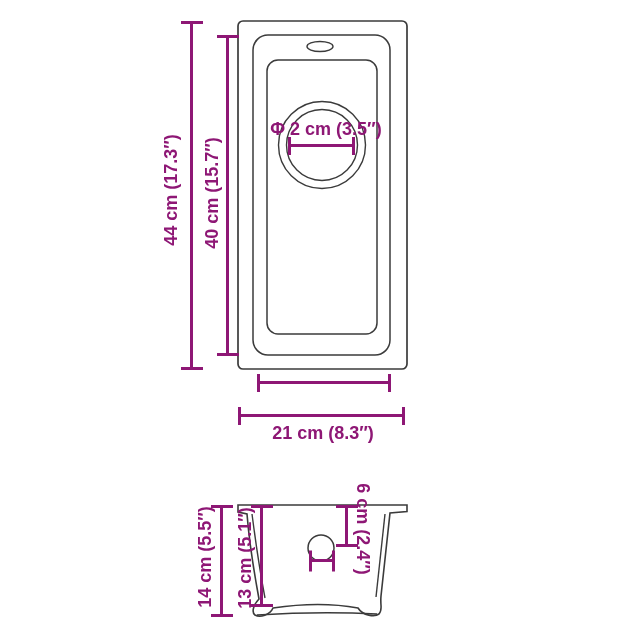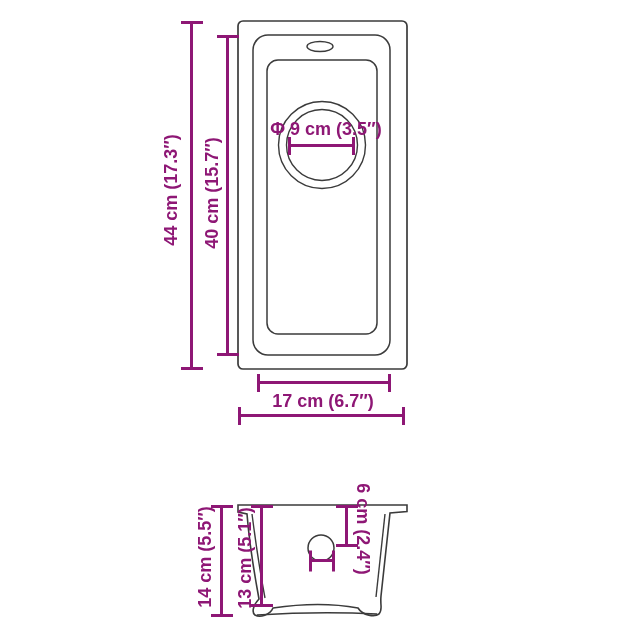--- a/index.html
+++ b/index.html
@@ -102,19 +102,19 @@
       <i class="cap a"></i>
       <i class="cap b"></i>
     </div>
   <div class="dim hline tall" style="left:309px;top:559px;width:26px">
       <i class="cap a"></i>
       <i class="cap b"></i>
     </div>
 
   <div class="lbl rccw" style="left:111px;top:179px">44 cm (17.3″)</div>
   <div class="lbl rccw" style="left:152px;top:182px">40 cm (15.7″)</div>
-  <div class="lbl" style="left:266px;top:118px">Φ 9 cm (3.5″)</div>
-  <div class="lbl" style="left:263px;top:390px">17 cm (6.7″)</div>
+  <div class="lbl" style="left:266px;top:118px">Φ 2 cm (3.5″)</div>
+  <div class="lbl" style="left:263px;top:422px">21 cm (8.3″)</div>
   <div class="lbl rccw" style="left:145px;top:546px">14 cm (5.5″)</div>
   <div class="lbl rccw" style="left:185px;top:547px">13 cm (5.1″)</div>
   <div class="lbl rcw" style="left:303px;top:518px">6 cm (2.4″)</div>
 
 </div>
 
 </body></html>

